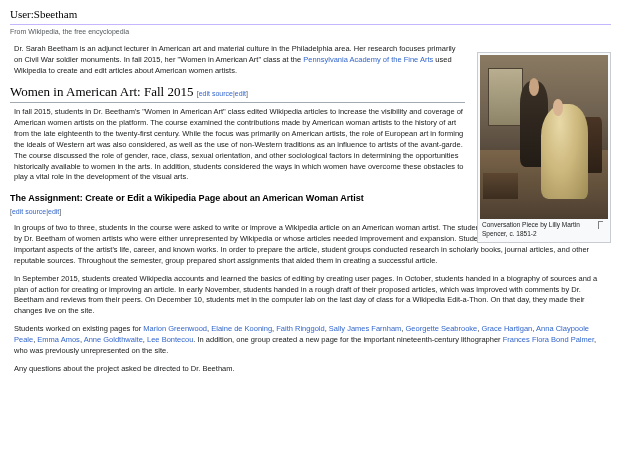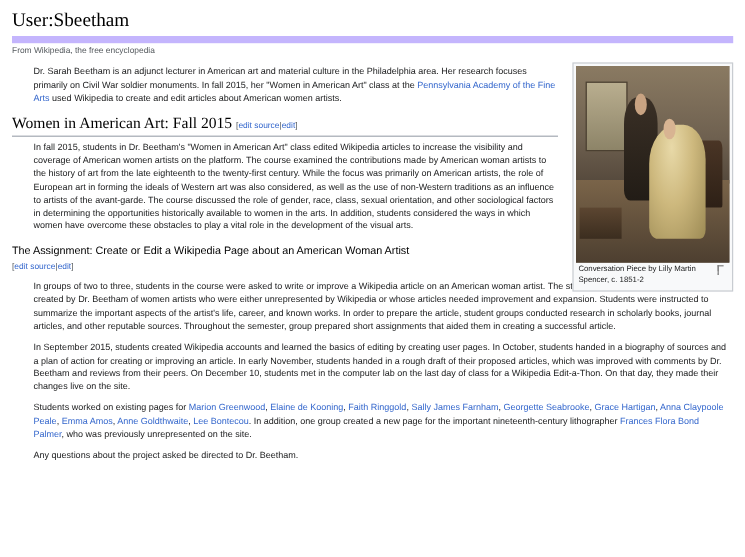--- a/index.html
+++ b/index.html
@@ -15,39 +15,39 @@
     color: #202122;
     font-size: 7.5px;
     line-height: 1.45;
   }
   .page {
     padding: 8px 10px 0 10px;
     position: relative;
   }
   .page-title {
     font-family: "Liberation Serif", serif;
-    font-size: 16px;
+    font-size: 11px;
     font-weight: normal;
     color: #000;
     margin: 0 0 2px 0;
     padding-bottom: 3px;
-    border-bottom: 6px solid #c4b5fd;
+    border-bottom: 1px solid #c4b5fd;
     line-height: 1.2;
   }
   .siteSub {
     font-size: 7px;
     color: #54595d;
     margin: 0 0 7px 0;
   }
   a, .link {
     color: #3366cc;
     text-decoration: none;
   }
   p {
-    margin: 0 0 7px 18px;
+    margin: 0 0 7px 4px;
     text-align: left;
   }
   .content-col {
     width: 455px;
   }
   h2.section {
     font-family: "Liberation Serif", serif;
     font-size: 13px;
     font-weight: normal;
     color: #000;
@@ -58,21 +58,21 @@
   }
   h2.section .editsection {
     font-family: "Liberation Sans", sans-serif;
     font-size: 7px;
     color: #54595d;
     white-space: nowrap;
   }
   h3.subsection {
     font-family: "Liberation Sans", sans-serif;
     font-size: 9px;
-    font-weight: normal;
+    font-weight: bold;
     color: #000;
     margin: 10px 0 2px 0;
     line-height: 1.3;
   }
   .editsection-standalone {
     font-size: 7px;
     color: #54595d;
     margin: 0 0 6px 0;
   }
   .brackets {

